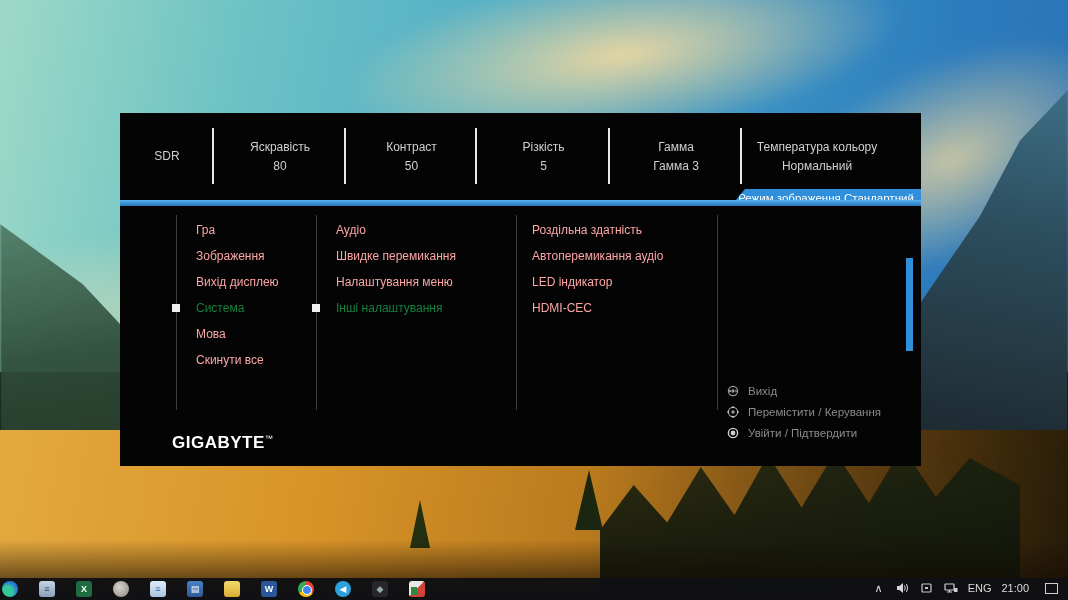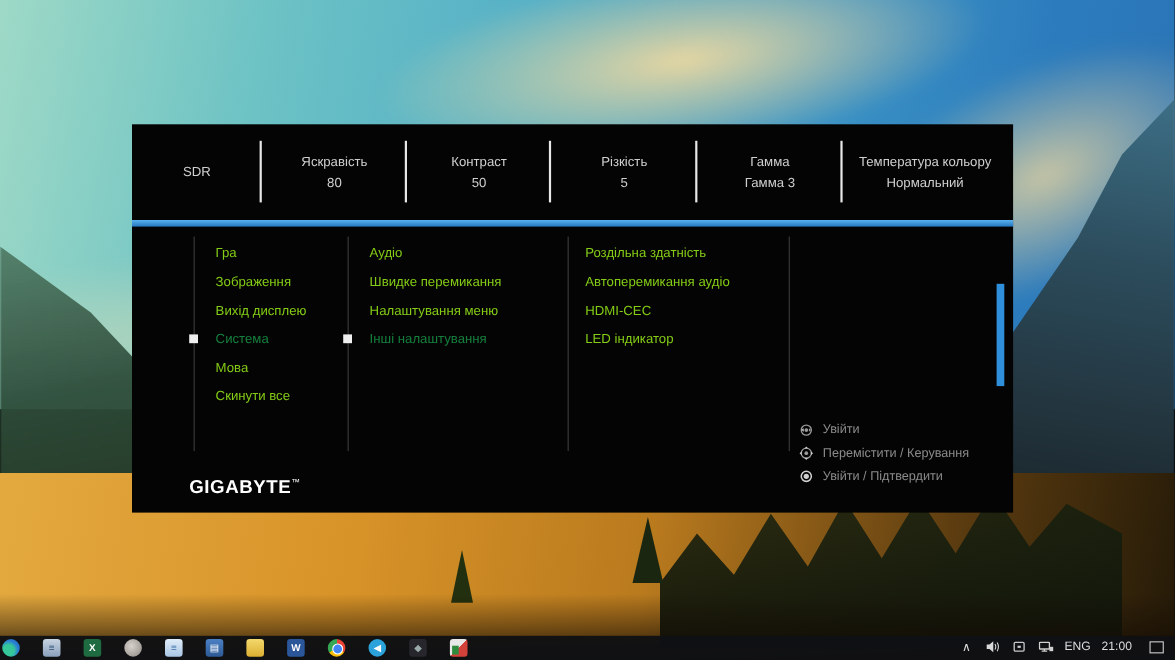--- a/index.html
+++ b/index.html
@@ -39,21 +39,21 @@
   .hcell{position:relative;display:flex;flex-direction:column;justify-content:center;align-items:center;
     gap:4px;font-size:12px;color:#cfcfcf;text-align:center;line-height:1.25;}
   .hsep{position:absolute;right:0;top:15px;width:2px;height:56px;background:#e8e8e8;}
   .accent-line{position:absolute;left:0;top:87px;width:100%;height:6px;background:linear-gradient(180deg,#59b2ef,#2576bf);}
   .mode-tab{position:absolute;right:0;top:76px;width:190px;height:17px;background:#2f8fdb;
     clip-path:polygon(14px 0,100% 0,100% 100%,0 100%);display:flex;align-items:center;justify-content:center;
     color:#fff;font-size:11.5px;}
 
   .vline{position:absolute;top:102px;width:1px;height:195px;background:#3c3c3c;}
   .menu-col{position:absolute;top:104px;display:flex;flex-direction:column;}
-  .mi{height:26px;display:flex;align-items:center;font-size:12px;color:#84cc16;white-space:nowrap;cursor:default;}
+  .mi{height:26px;display:flex;align-items:center;font-size:12px;color:#fca5a5;white-space:nowrap;cursor:default;}
   .mi.sel{color:#15803d;}
   .marker{position:absolute;width:8px;height:8px;background:#efefef;}
 
   .scrollbar{position:absolute;left:786px;top:145px;width:7px;height:93px;background:#2f8fdb;}
 
   .hints{position:absolute;left:606px;top:271px;display:flex;flex-direction:column;gap:7px;}
   .hint{display:flex;align-items:center;gap:8px;font-size:11.5px;color:#8b8b8b;}
 
   .logo{position:absolute;left:28px;top:320px;color:#fff;font-weight:bold;font-size:17px;
     letter-spacing:.5px;font-family:"Liberation Sans",sans-serif;margin-left:24px;}
@@ -101,21 +101,21 @@
     <div class="wp-field"></div>
     <div class="forest"></div>
     <div class="tree" style="left:575px;top:470px;border-left-width:14px;border-right-width:14px;border-bottom:60px solid #1a2610;"></div>
     <div class="tree" style="left:410px;top:500px;border-left-width:10px;border-right-width:10px;border-bottom:48px solid #23300f;"></div>
     <div class="wp-field-shade"></div>
   </div>
 
   <div id="osd">
 
     <div class="osd-header">
-      <div class="hcell" style="width:118px">
+      <div class="hcell" style="width:94px">
         <span>SDR</span>
         <span class="hsep"></span>
       </div>
       <div class="hcell" style="width:132px">
         <span>Яскравість</span>
         <span>80</span>
         <span class="hsep"></span>
       </div>
       <div class="hcell" style="width:131px">
         <span>Контраст</span>
@@ -131,20 +131,23 @@
         <span>Гамма</span>
         <span>Гамма 3</span>
         <span class="hsep"></span>
       </div>
       <div class="hcell" style="width:150px">
         <span>Температура кольору</span>
         <span>Нормальний</span>
       </div>
     </div>
 
+    <div class="mode-tab">
+      <span>Режим зображення Стандартний</span>
+    </div>
     <div class="accent-line"></div>
 
     <div class="vline" style="left:56px"></div>
     <div class="vline" style="left:196px"></div>
     <div class="vline" style="left:396px"></div>
     <div class="vline" style="left:597px"></div>
 
     <div class="marker" style="left:52px;top:191px"></div>
     <div class="marker" style="left:192px;top:191px"></div>
 
@@ -160,35 +163,35 @@
     <div class="menu-col" style="left:216px">
       <div class="mi">Аудіо</div>
       <div class="mi">Швидке перемикання</div>
       <div class="mi">Налаштування меню</div>
       <div class="mi sel">Інші налаштування</div>
     </div>
 
     <div class="menu-col" style="left:412px">
       <div class="mi">Роздільна здатність</div>
       <div class="mi">Автоперемикання аудіо</div>
+      <div class="mi">LED індикатор</div>
       <div class="mi">HDMI-CEC</div>
-      <div class="mi">LED індикатор</div>
     </div>
 
     <div class="scrollbar"></div>
 
     <div class="hints">
       <div class="hint">
         <svg width="14" height="14" viewBox="0 0 14 14">
           <circle cx="7" cy="7" r="4.6" fill="none" stroke="#9a9a9a" stroke-width="1.2"></circle>
           <circle cx="7" cy="7" r="1.7" fill="#9a9a9a"></circle>
           <path d="M2.6 7 l2-1.6 v3.2z" fill="#cfcfcf"></path>
           <path d="M11.4 7 l-2-1.6 v3.2z" fill="#9a9a9a"></path>
         </svg>
-        <span>Увійти</span>
+        <span>Вихід</span>
       </div>
       <div class="hint">
         <svg width="14" height="14" viewBox="0 0 14 14">
           <circle cx="7" cy="7" r="4.6" fill="none" stroke="#9a9a9a" stroke-width="1.2"></circle>
           <circle cx="7" cy="7" r="1.7" fill="#9a9a9a"></circle>
           <path d="M7 0.8 l1.6 2 h-3.2z" fill="#cfcfcf"></path>
           <path d="M7 13.2 l1.6-2 h-3.2z" fill="#cfcfcf"></path>
           <path d="M0.8 7 l2-1.6 v3.2z" fill="#cfcfcf"></path>
           <path d="M13.2 7 l-2-1.6 v3.2z" fill="#cfcfcf"></path>
         </svg>

